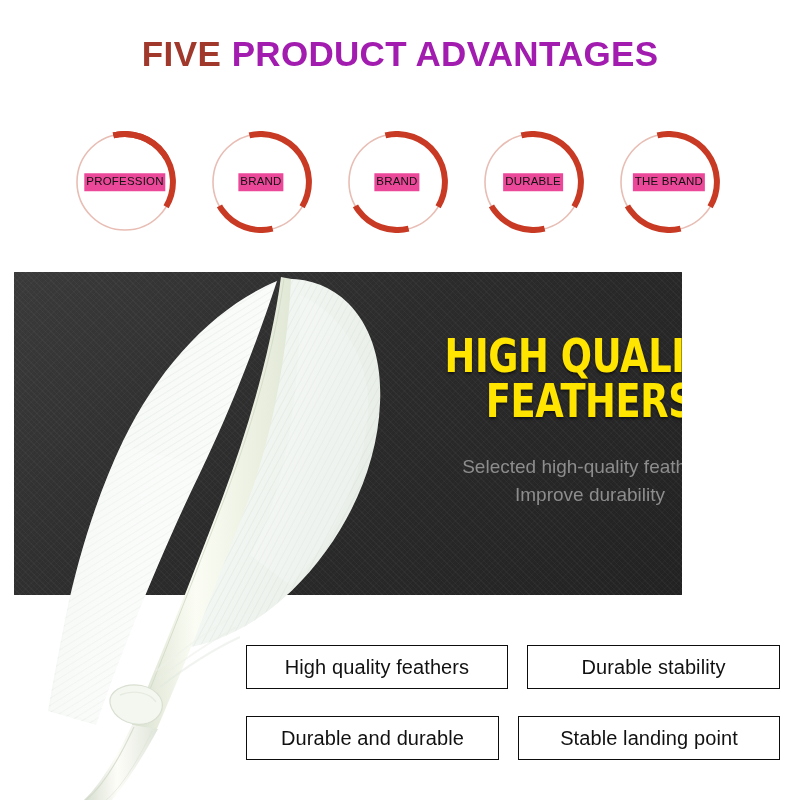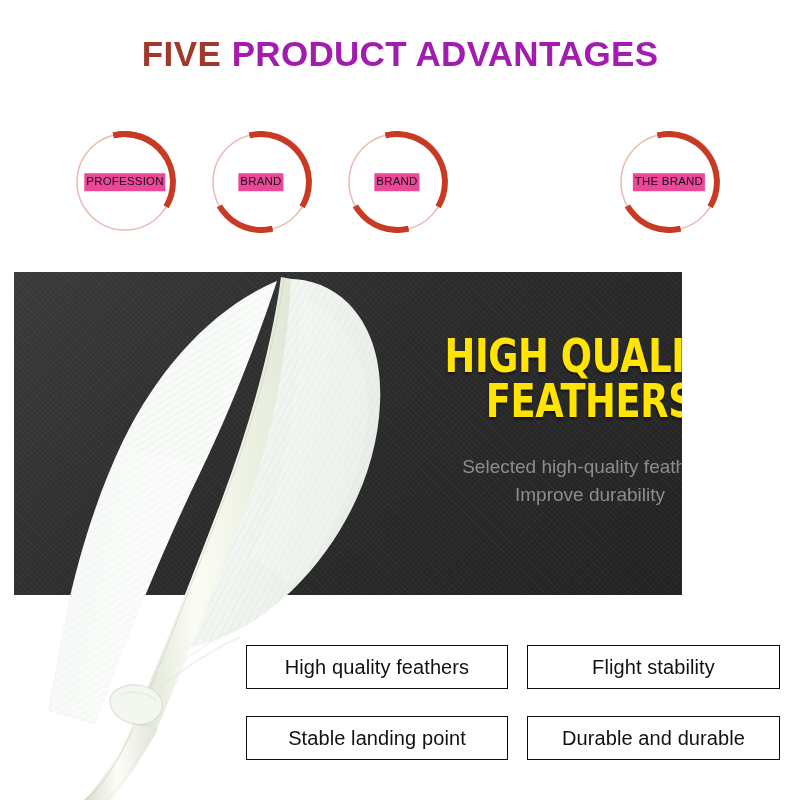--- a/index.html
+++ b/index.html
@@ -190,20 +190,28 @@
 
   <div class="badge" style="left:346px">
     <svg width="102" height="102" viewBox="0 0 102 102">
       <circle cx="51" cy="51" r="48" fill="none" stroke="#e8bdb4" stroke-width="1.6"></circle>
       <path d="M51 3 A48 48 0 0 1 84.9 84.9" fill="none" stroke="#c83a24" stroke-width="6" stroke-linecap="butt" transform="rotate(-14 51 51)"></path>
       <path d="M51 99 A48 48 0 0 1 17.1 17.1" fill="none" stroke="#c83a24" stroke-width="6" stroke-linecap="butt" transform="rotate(-14 51 51)" stroke-dasharray="62 300"></path>
     </svg>
     <span class="badge-label">BRAND</span>
   </div>
 
+  <div class="badge" style="left:482px">
+    <svg width="102" height="102" viewBox="0 0 102 102">
+      <circle cx="51" cy="51" r="48" fill="none" stroke="#e8bdb4" stroke-width="1.6"></circle>
+      <path d="M51 3 A48 48 0 0 1 84.9 84.9" fill="none" stroke="#c83a24" stroke-width="6" stroke-linecap="butt" transform="rotate(-14 51 51)"></path>
+      <path d="M51 99 A48 48 0 0 1 17.1 17.1" fill="none" stroke="#c83a24" stroke-width="6" stroke-linecap="butt" transform="rotate(-14 51 51)" stroke-dasharray="62 300"></path>
+    </svg>
+    <span class="badge-label">DURABLE</span>
+  </div>
 
   <div class="badge" style="left:618px">
     <svg width="102" height="102" viewBox="0 0 102 102">
       <circle cx="51" cy="51" r="48" fill="none" stroke="#e8bdb4" stroke-width="1.6"></circle>
       <path d="M51 3 A48 48 0 0 1 84.9 84.9" fill="none" stroke="#c83a24" stroke-width="6" stroke-linecap="butt" transform="rotate(-14 51 51)"></path>
       <path d="M51 99 A48 48 0 0 1 17.1 17.1" fill="none" stroke="#c83a24" stroke-width="6" stroke-linecap="butt" transform="rotate(-14 51 51)" stroke-dasharray="62 300"></path>
     </svg>
     <span class="badge-label">THE BRAND</span>
   </div>
 
@@ -313,19 +321,19 @@
       <path d="M160 432 C 186 412 214 394 240 382" fill="none" stroke="#e3e9e0" stroke-width="2.2"></path>
       <path d="M158 424 C 184 404 212 386 236 372" fill="none" stroke="#eaefe7" stroke-width="2"></path>
       <path d="M156 416 C 180 396 206 378 228 364" fill="none" stroke="#eef2eb" stroke-width="1.8"></path>
     </g>
   </svg>
 </div>
 
 <div id="features">
   <div class="feature-row">
     <div class="feature-box">High quality feathers</div>
-    <div class="feature-box right">Flight stability</div>
+    <div class="feature-box right">Durable stability</div>
   </div>
   <div class="feature-row">
+    <div class="feature-box right">Durable and durable</div>
     <div class="feature-box">Stable landing point</div>
-    <div class="feature-box right">Durable and durable</div>
   </div>
 </div>
 
 </body></html>

